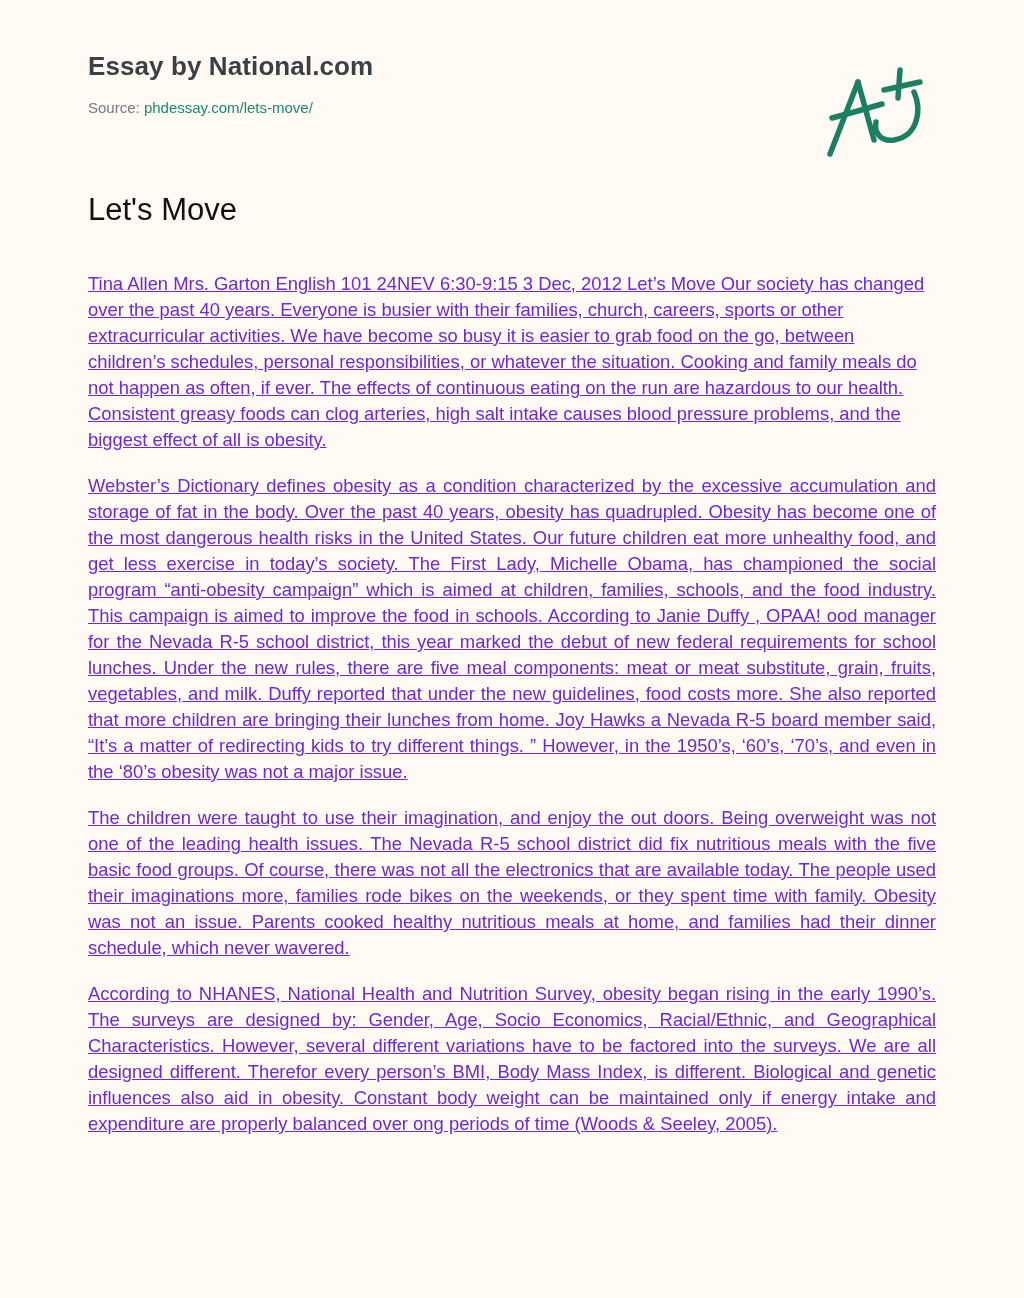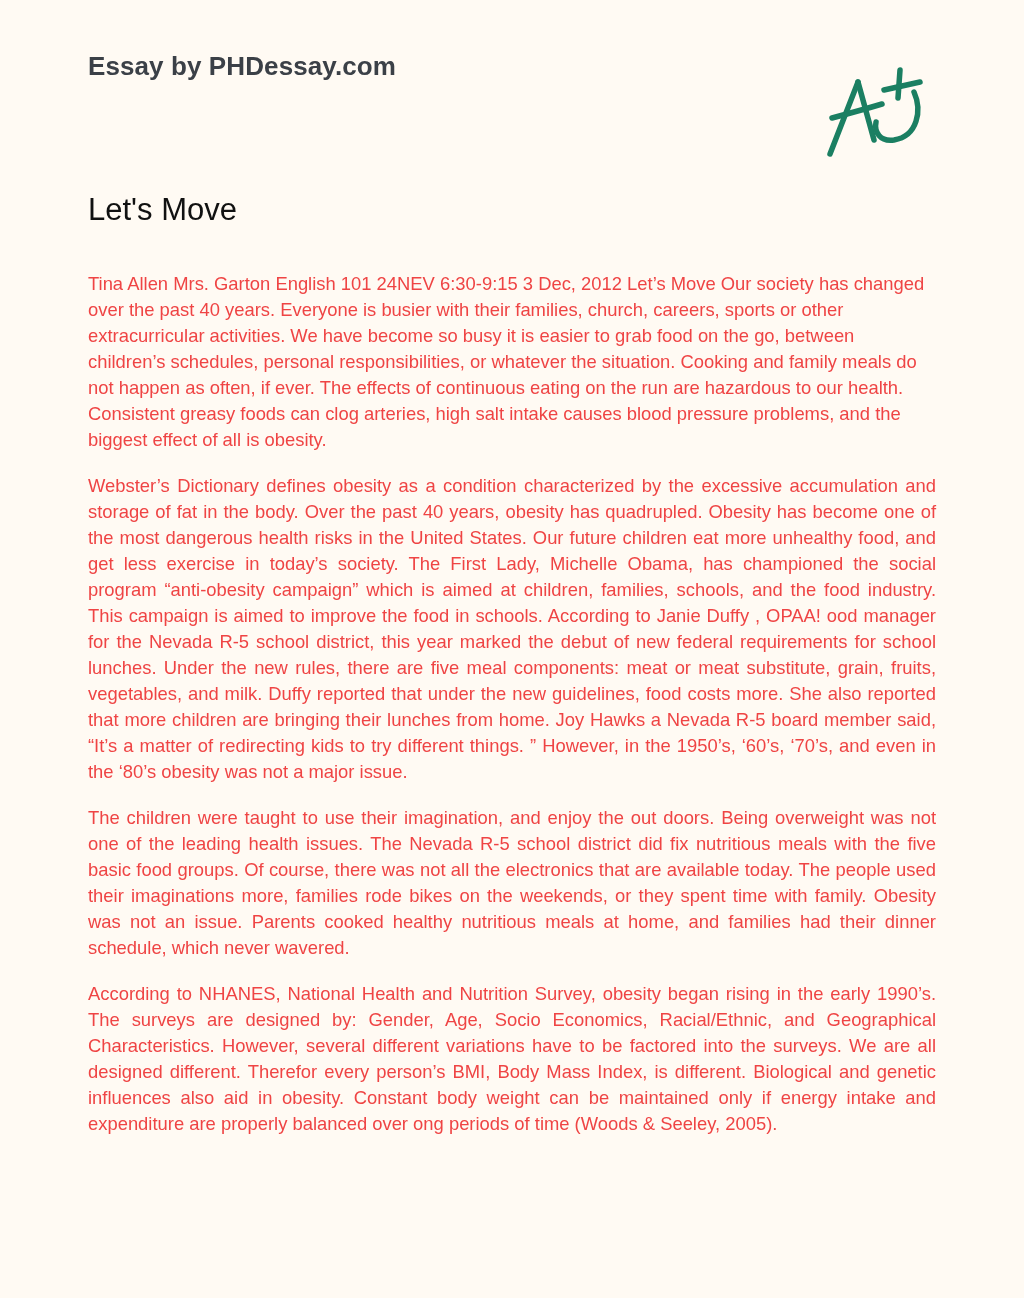--- a/index.html
+++ b/index.html
@@ -59,33 +59,37 @@
     .essay-body {
       position: absolute;
       left: 88px;
       top: 271px;
       width: 848px;
     }
     .essay-body p {
       margin: 0 0 20px 0;
       font-size: 18.4px;
       line-height: 26px;
-      color: #ef4444;
+      color: #6d28d9;
       text-align: justify;
       hyphens: none;
+      text-decoration: underline;
     }
     .essay-body p.left {
       text-align: left;
     }
   </style>
 </head>
 <body>
 
 <header class="header">
-  <h2 class="site-title">Essay by PHDessay.com</h2>
+  <h2 class="site-title">Essay by National.com</h2>
+  <div class="source-line">
+    <span>Source: </span><a class="source-link">phdessay.com/lets-move/</a>
+  </div>
 </header>
 
 <div class="logo">
   <svg width="110" height="100" viewBox="0 0 110 100" xmlns="http://www.w3.org/2000/svg">
     <g fill="none" stroke="#1b7f62" stroke-width="5.5" stroke-linecap="round" stroke-linejoin="round">
 
       <path d="M8 92 L36 20"></path>
 
       <path d="M36 20 L52 78"></path>
 

